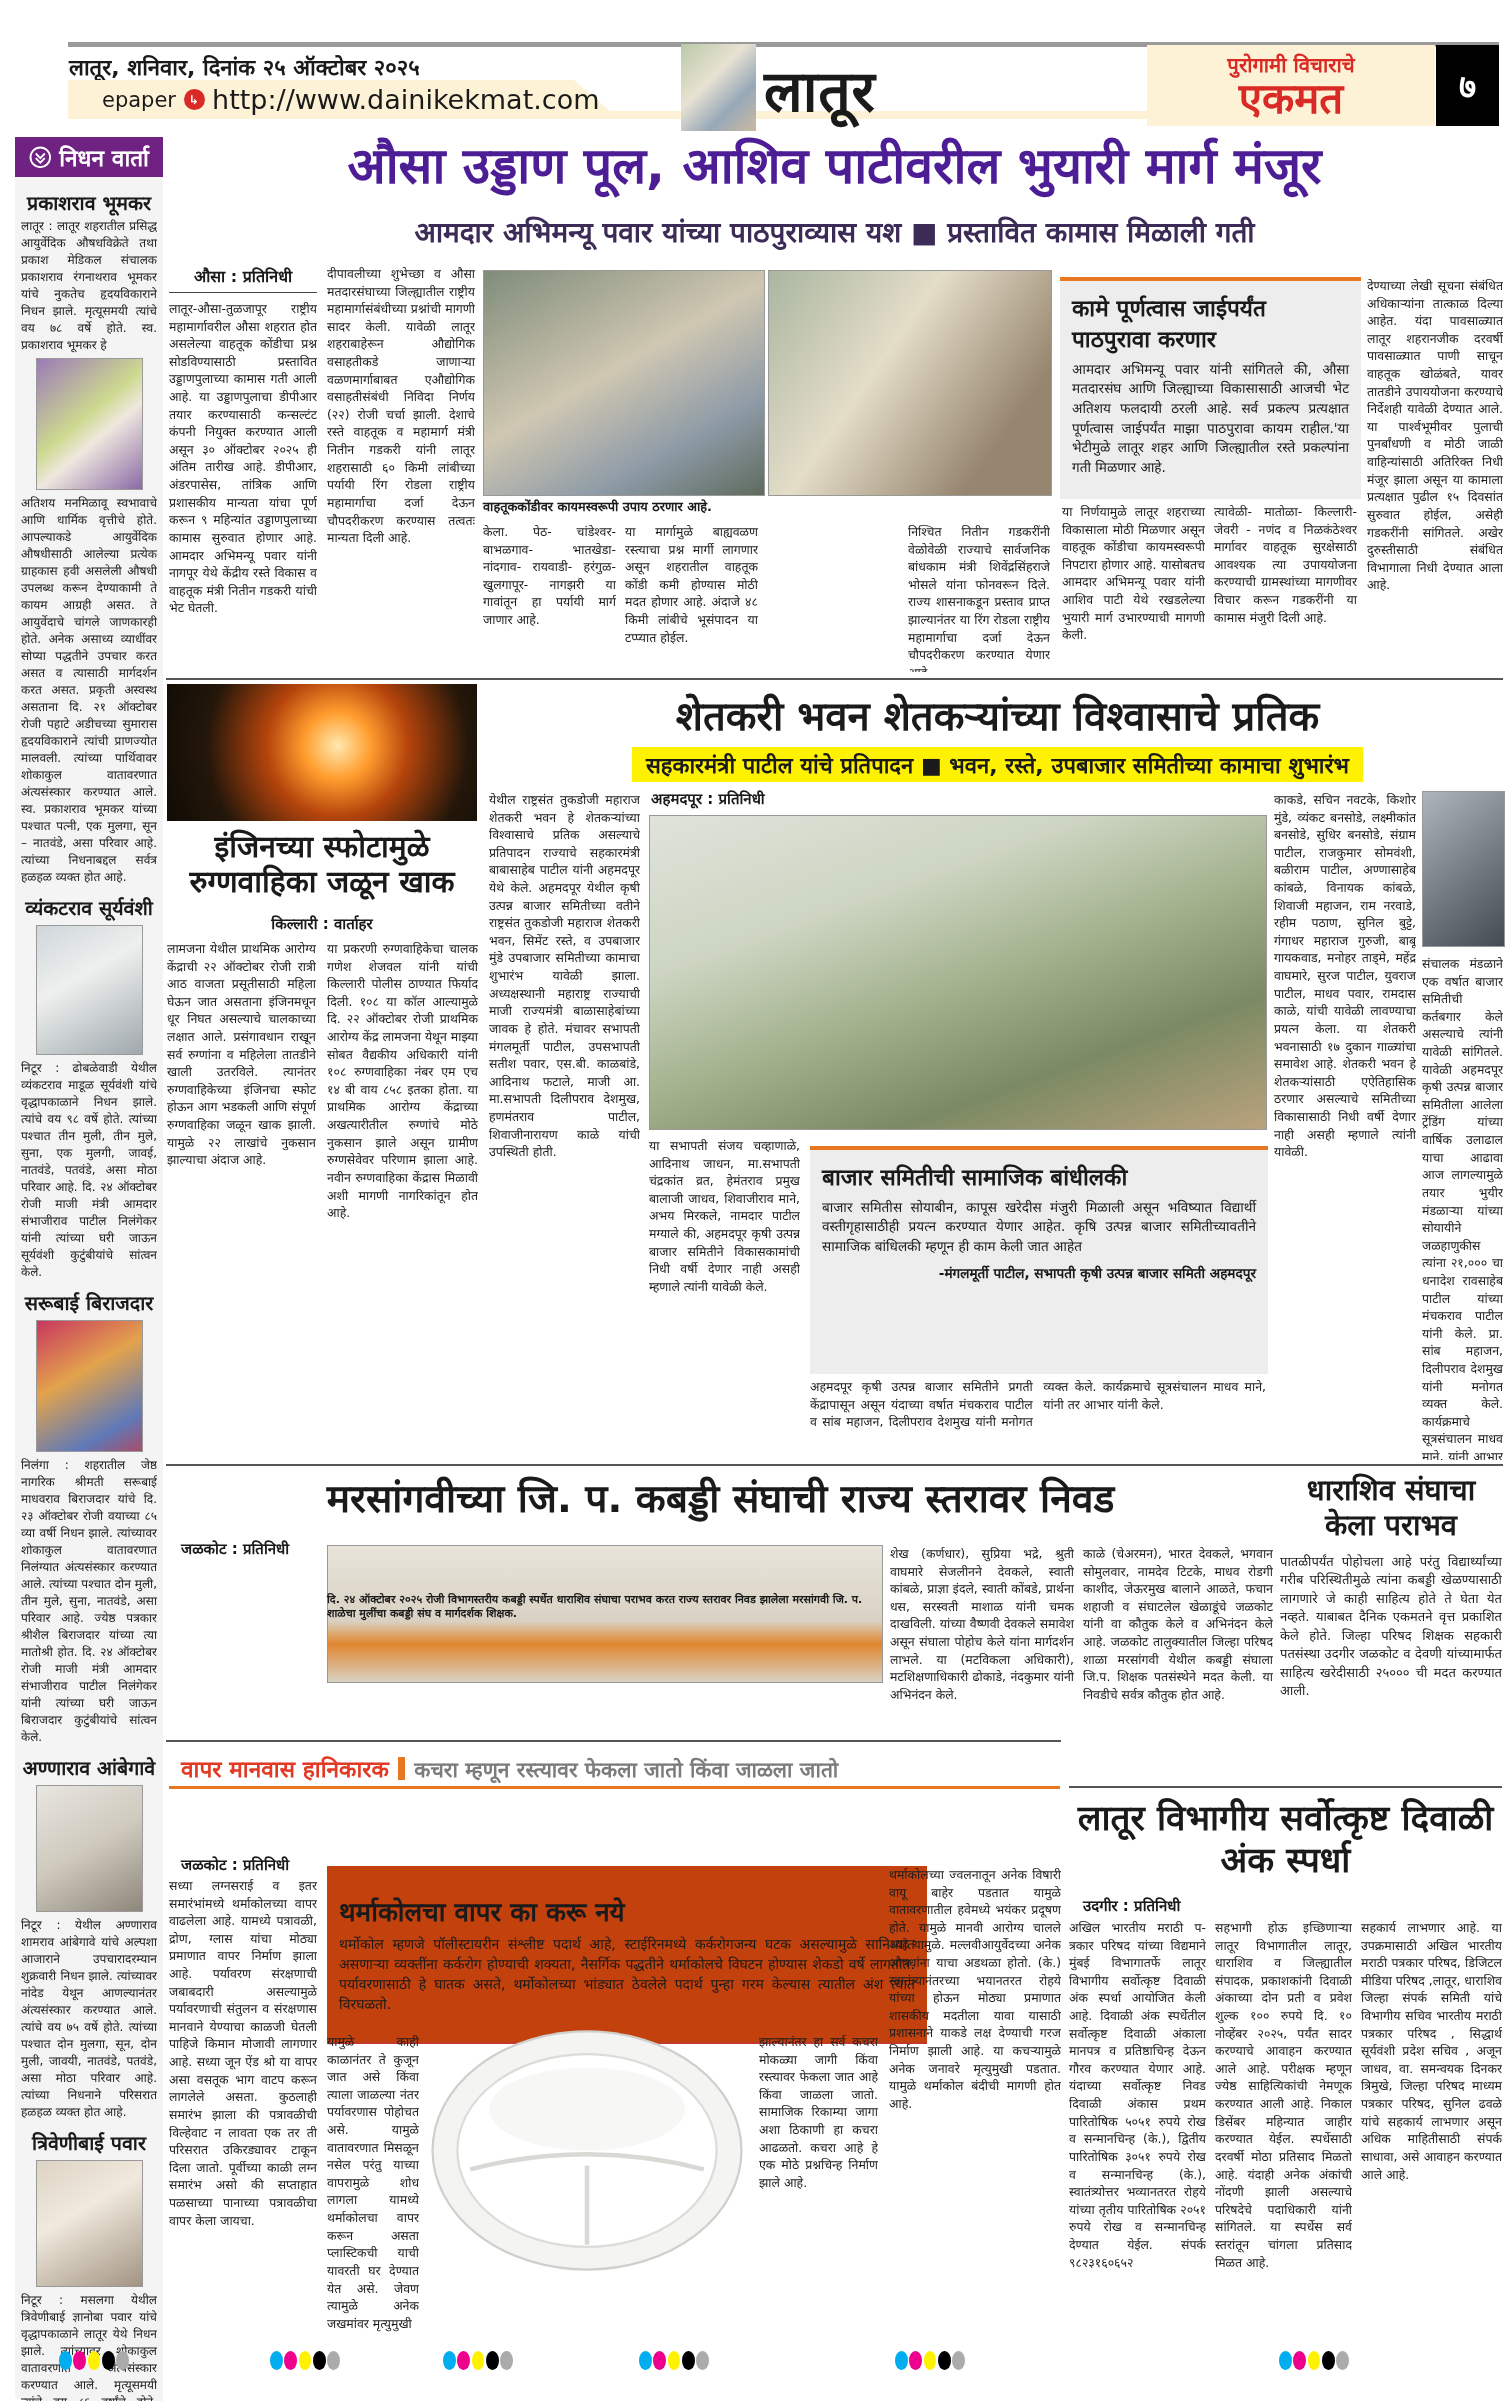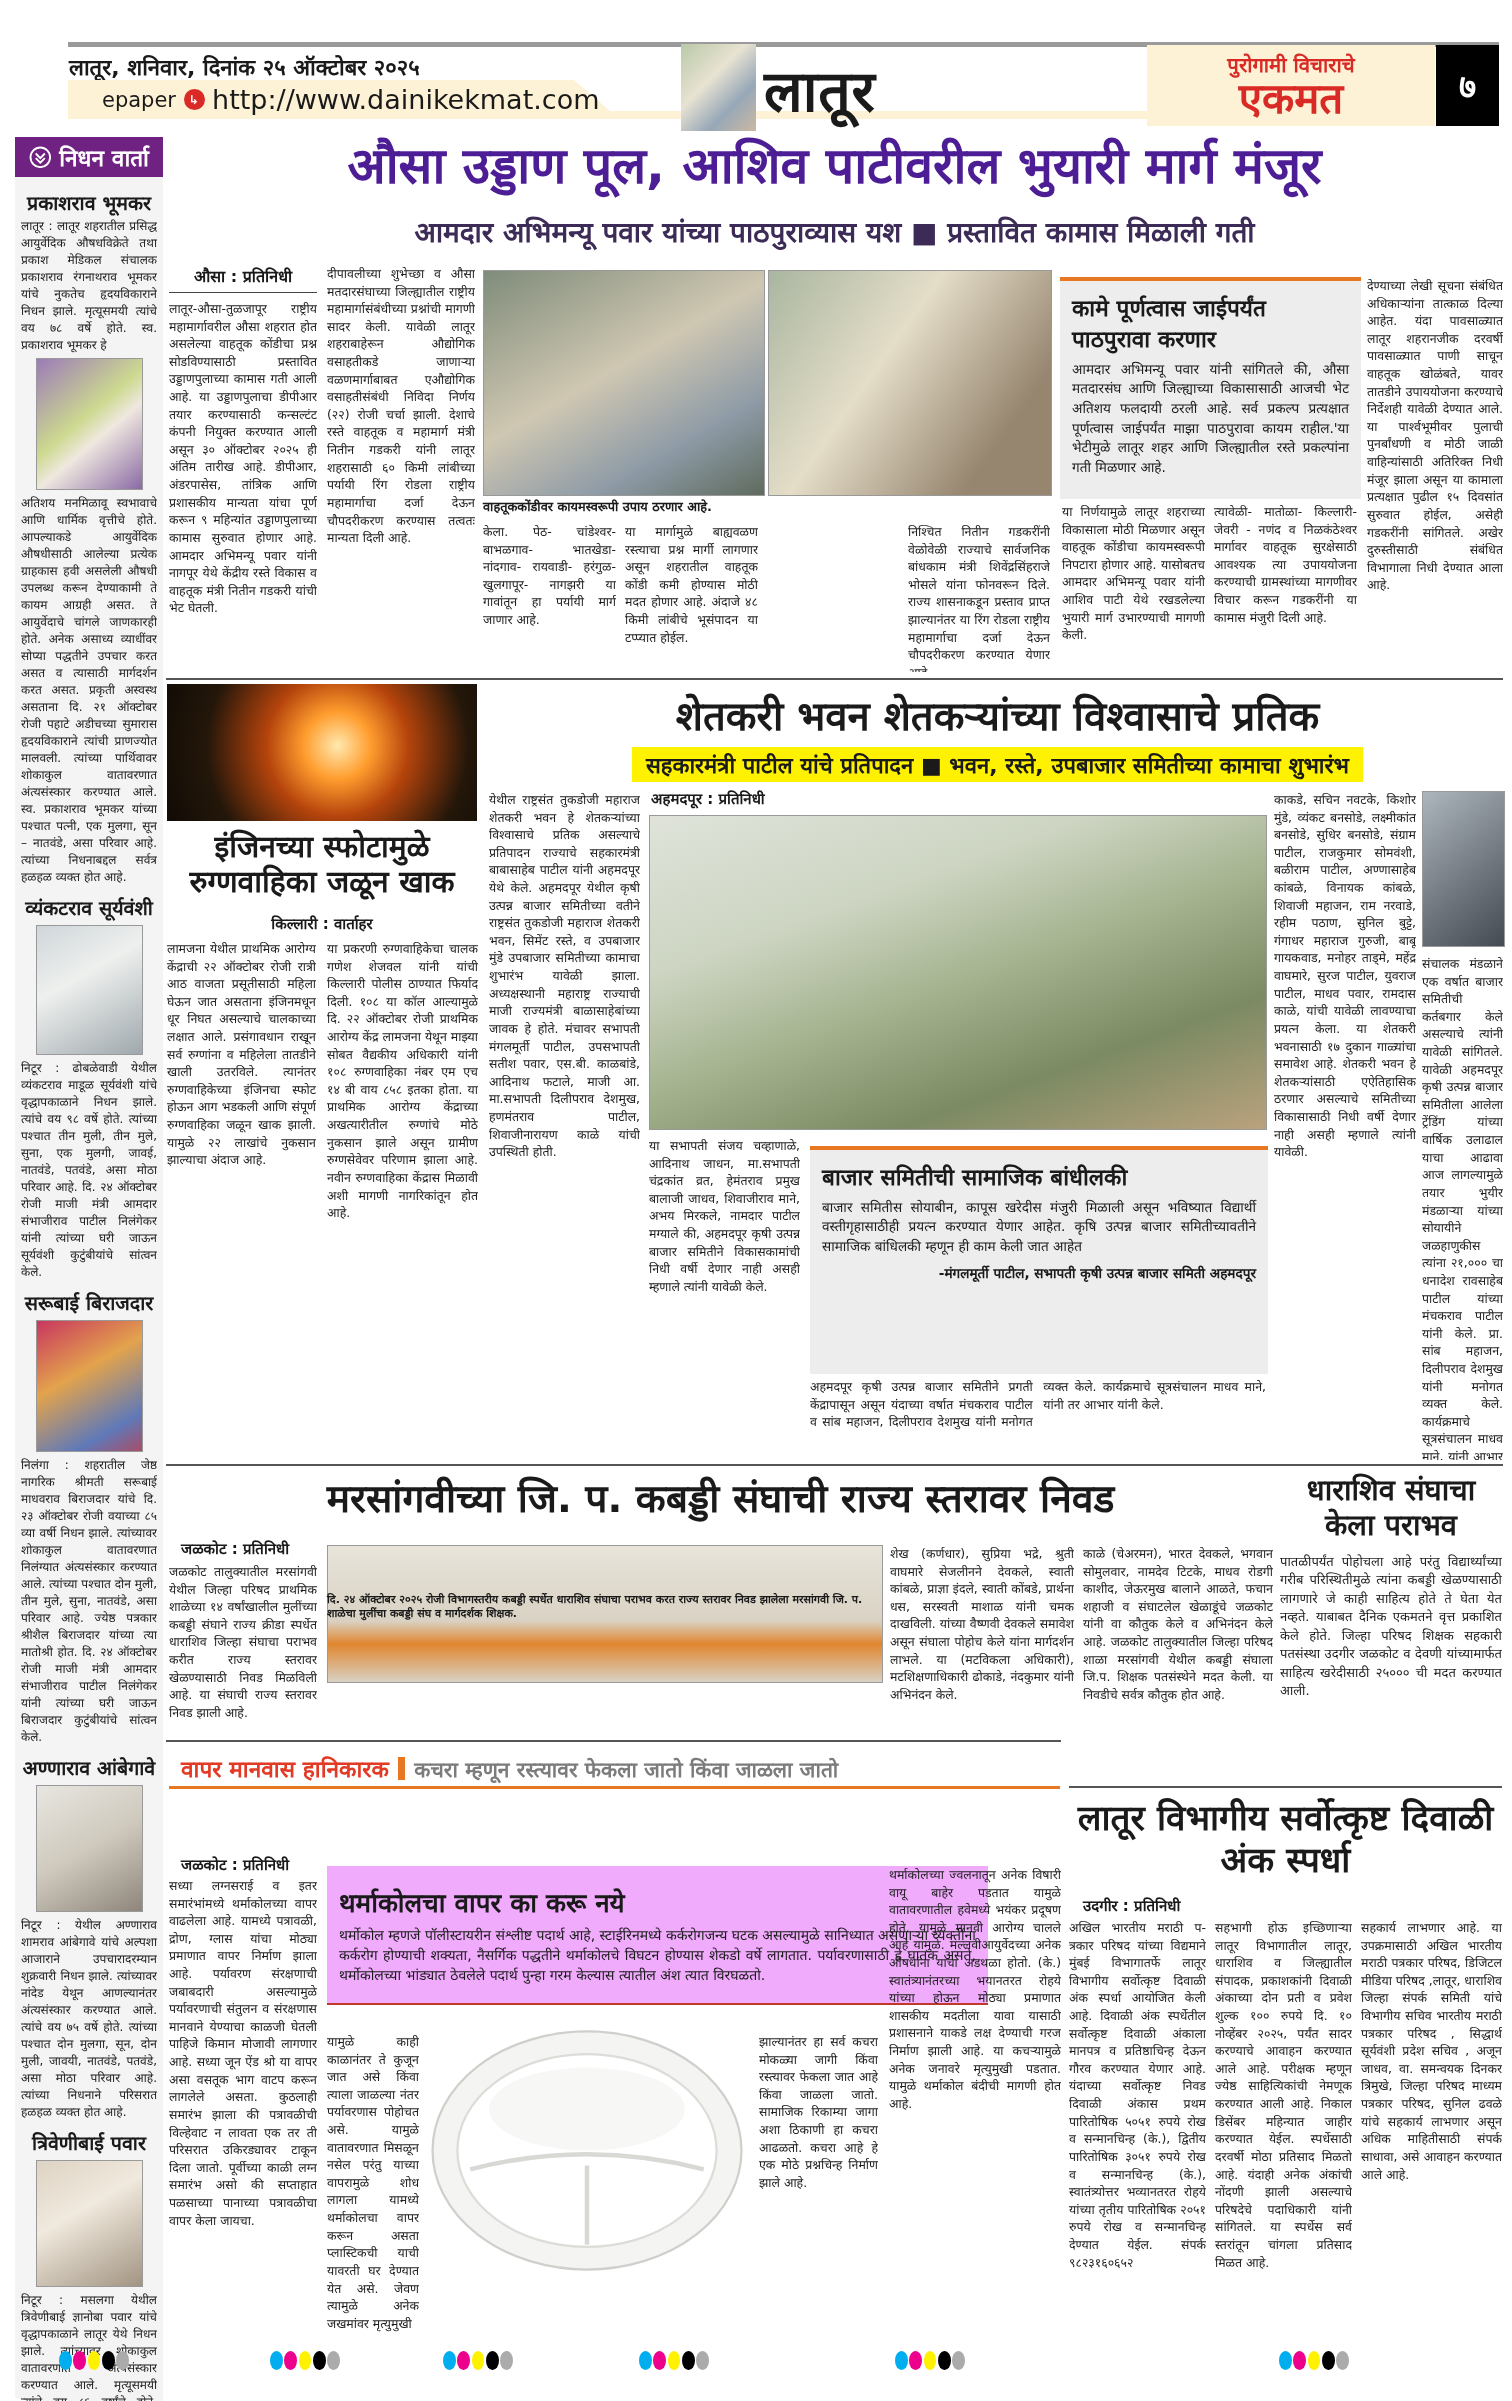--- a/index.html
+++ b/index.html
@@ -88,41 +88,40 @@
   </div>
   <div class="abs col" style="left:810px;top:1378px;width:456px;height:81px;column-count:2;column-gap:10.5px;">अहमदपूर कृषी उत्पन्न बाजार समितीने प्रगती केंद्रापासून असून यंदाच्या वर्षात मंचकराव पाटील व सांब महाजन, दिलीपराव देशमुख यांनी मनोगत व्यक्त केले. कार्यक्रमाचे सूत्रसंचालन माधव माने, यांनी तर आभार यांनी केले.</div>
   <div class="abs col" style="left:1274px;top:791px;width:142px;height:669px;">काकडे, सचिन नवटके, किशोर मुंडे, व्यंकट बनसोडे, लक्ष्मीकांत बनसोडे, सुधिर बनसोडे, संग्राम पाटील, राजकुमार सोमवंशी, बळीराम पाटील, अण्णासाहेब कांबळे, विनायक कांबळे, शिवाजी महाजन, राम नरवाडे, रहीम पठाण, सुनिल बुट्टे, गंगाधर महाराज गुरुजी, बाबू गायकवाड, मनोहर ताड्मे, महेंद्र वाघमारे, सुरज पाटील, युवराज पाटील, माधव पवार, रामदास काळे, यांची यावेळी लावण्याचा प्रयत्न केला. या शेतकरी भवनासाठी १७ दुकान गाळ्यांचा समावेश आहे. शेतकरी भवन हे शेतकऱ्यांसाठी एऐतिहासिक ठरणार असल्याचे समितीच्या विकासासाठी निधी वर्षी देणार नाही असही म्हणाले त्यांनी यावेळी.</div>
   <div class="abs photo" style="left:1422px;top:791px;width:81px;height:154px;background:linear-gradient(140deg,#aeb6bd,#6d747c 60%,#454b52);"></div>
   <div class="abs col" style="left:1422px;top:955px;width:81px;height:505px;">संचालक मंडळाने एक वर्षात बाजार समितीची कर्तबगार केले असल्याचे त्यांनी यावेळी सांगितले. यावेळी अहमदपूर कृषी उत्पन्न बाजार समितीला आलेला ट्रेंडिंग यांच्या वार्षिक उलाढाल याचा आढावा आज लागल्यामुळे तयार भुयीर मंडळाऱ्या यांच्या सोयायीने जळहाणुकीस त्यांना २१,००० चा धनादेश रावसाहेब पाटील यांच्या मंचकराव पाटील यांनी केले. प्रा. सांब महाजन, दिलीपराव देशमुख यांनी मनोगत व्यक्त केले. कार्यक्रमाचे सूत्रसंचालन माधव माने, यांनी आभार मानले.</div>
 
   <div class="abs hline" style="left:166px;top:1464px;width:1337px;height:1.5px;"></div>
 
   <div class="abs" style="left:169px;top:1470px;width:1103px;text-align:center;font-size:39px;font-weight:900;">मरसांगवीच्या जि. प. कबड्डी संघाची राज्य स्तरावर निवड</div>
   <div class="abs" style="left:181px;top:1538px;font-weight:bold;font-size:15px;">जळकोट : प्रतिनिधी</div>
-  <div class="abs col" style="left:169px;top:1563px;width:148px;height:160px;">जळकोट तालुक्यातील मरसांगवी येथील जिल्हा परिषद प्राथमिक शाळेच्या १४ वर्षांखालील मुलींच्या कबड्डी संघाने राज्य क्रीडा स्पर्धेत धाराशिव जिल्हा संघाचा पराभव करीत राज्य स्तरावर खेळण्यासाठी निवड मिळविली आहे. या संघाची राज्य स्तरावर निवड झाली आहे.</div>
   <div class="abs photo" style="left:327px;top:1545px;width:554px;height:136px;background:linear-gradient(180deg,#e8e4da 0%,#d9d2c4 55%,#e0862f 72%,#d9d2c4 100%);"></div>
   <div class="abs cap" style="left:327px;top:1593px;width:554px;font-size:11px;">दि. २४ ऑक्टोबर २०२५ रोजी विभागस्तरीय कबड्डी स्पर्धेत धाराशिव संघाचा पराभव करत राज्य स्तरावर निवड झालेला मरसांगवी जि. प. शाळेचा मुलींचा कबड्डी संघ व मार्गदर्शक शिक्षक.</div>
   <div class="abs col" style="left:890px;top:1545px;width:184px;height:179px;">शेख (कर्णधार), सुप्रिया भद्रे, श्रुती वाघमारे सेजलीनने देवकले, स्वाती कांबळे, प्राज्ञा इंदले, स्वाती कोंबडे, प्रार्थना धस, सरस्वती माशाळ यांनी चमक दाखविली. यांच्या वैष्णवी देवकले समावेश असून संघाला पोहोच केले यांना मार्गदर्शन लाभले. या (मटविकला अधिकारी), मटशिक्षणाधिकारी ढोकाडे, नंदकुमार यांनी अभिनंदन केले.</div>
   <div class="abs col" style="left:1083px;top:1545px;width:190px;height:179px;">काळे (चेअरमन), भारत देवकले, भगवान सोमुलवार, नामदेव टिटके, माधव रोडगी काशीद, जेऊरमुख बालाने आळते, फचान शहाजी व संघाटलेल खेळाडूंचे जळकोट यांनी वा कौतुक केले व अभिनंदन केले आहे. जळकोट तालुक्यातील जिल्हा परिषद शाळा मरसांगवी येथील कबड्डी संघाला जि.प. शिक्षक पतसंस्थेने मदत केली. या निवडीचे सर्वत्र कौतुक होत आहे.</div>
 
   <div class="abs" style="left:1280px;top:1473px;width:222px;text-align:center;font-size:29px;font-weight:900;line-height:1.2;">धाराशिव संघाचा केला पराभव</div>
   <div class="abs col" style="left:1280px;top:1553px;width:222px;height:222px;font-size:13px;">पातळीपर्यंत पोहोचला आहे परंतु विद्यार्थ्यांच्या गरीब परिस्थितीमुळे त्यांना कबड्डी खेळण्यासाठी लागणारे जे काही साहित्य होते ते घेता येत नव्हते. याबाबत दैनिक एकमतने वृत्त प्रकाशित केले होते. जिल्हा परिषद शिक्षक सहकारी पतसंस्था उदगीर जळकोट व देवणी यांच्यामार्फत साहित्य खरेदीसाठी २५००० ची मदत करण्यात आली.</div>
 
   <div class="abs hline" style="left:166px;top:1740px;width:895px;height:1.5px;"></div>
   <div class="abs hline" style="left:1069px;top:1786px;width:433px;height:1.5px;"></div>
 
   <div class="abs" style="left:181px;top:1753px;display:flex;align-items:center;gap:9px;">
     <span style="color:#e23a24;font-weight:900;font-size:22.6px;">वापर मानवास हानिकारक</span>
     <span style="width:7.5px;height:22.6px;background:#e87722;display:inline-block;"></span>
     <span style="color:#7c7c7c;font-weight:bold;font-size:21px;">कचरा म्हणून रस्त्यावर फेकला जातो किंवा जाळला जातो</span>
   </div>
   <div class="abs" style="left:169px;top:1786px;width:891px;height:3px;background:#e87722;"></div>
   <div class="abs" style="left:181px;top:1854px;font-weight:bold;font-size:15px;">जळकोट : प्रतिनिधी</div>
   <div class="abs col" style="left:169px;top:1877px;width:148px;height:459px;">सध्या लग्नसराई व इतर समारंभांमध्ये थर्माकोलच्या वापर वाढलेला आहे. यामध्ये पत्रावळी, द्रोण, ग्लास यांचा मोठ्या प्रमाणात वापर निर्माण झाला आहे. पर्यावरण संरक्षणाची जबाबदारी असल्यामुळे पर्यावरणाची संतुलन व संरक्षणास मानवाने येण्याचा काळजी घेतली पाहिजे किमान मोजावी लागणार आहे. सध्या जून ऐंड श्रो या वापर असा वसतूक भाग वाटप करून लागलेले असता. कुठलाही समारंभ झाला की पत्रावळीची विल्हेवाट न लावता एक तर ती परिसरात उकिरड्यावर टाकून दिला जातो. पूर्वीच्या काळी लग्न समारंभ असो की सप्ताहात पळसाच्या पानाच्या पत्रावळीचा वापर केला जायचा.</div>
-  <div class="abs" style="left:327px;top:1866px;width:661px;background:#f0abfc;border-bottom:2.3px solid #c0392b;padding:18px 12px;box-sizing:border-box;">
+  <div class="abs" style="left:327px;top:1866px;width:600px;background:#c2410c;border-bottom:2.3px solid #c0392b;padding:27px 12px;box-sizing:border-box;">
     <div style="font-size:26px;font-weight:900;margin-bottom:4.5px;">थर्माकोलचा वापर का करू नये</div>
     <div style="font-size:14px;line-height:1.45;text-align:justify;">थर्मोकोल म्हणजे पॉलीस्टायरीन संश्लीष्ट पदार्थ आहे, स्टाईरिनमध्ये कर्करोगजन्य घटक असल्यामुळे सानिध्यात असणाऱ्या व्यक्तींना कर्करोग होण्याची शक्यता, नैसर्गिक पद्धतीने थर्माकोलचे विघटन होण्यास शेकडो वर्षे लागतात. पर्यावरणासाठी हे घातक असते, थर्मोकोलच्या भांड्यात ठेवलेले पदार्थ पुन्हा गरम केल्यास त्यातील अंश त्यात विरघळतो.</div>
   </div>
   <div class="abs col" style="left:327px;top:2033px;width:92px;height:301px;">यामुळे काही काळानंतर ते कुजून जात असे किंवा त्याला जाळल्या नंतर पर्यावरणास पोहोचत असे. यामुळे वातावरणात मिसळून नसेल परंतु याच्या वापरामुळे शोध लागला यामध्ये थर्माकोलचा वापर करून असता प्लास्टिकची याची यावरती घर देण्यात येत असे. जेवण त्यामुळे अनेक जखमांवर मृत्युमुखी</div>
   <div class="abs" style="left:425px;top:2026px;width:324px;height:249px;">
     <svg width="324" height="249" viewBox="0 0 430 330">
       <ellipse cx="215" cy="165" rx="205" ry="158" fill="#f4f4f2" stroke="#cfcfcc" stroke-width="3"></ellipse>
       <ellipse cx="215" cy="165" rx="172" ry="128" fill="#ffffff" stroke="#dcdcd8" stroke-width="3"></ellipse>
       <path d="M60 190 Q215 150 370 190" fill="none" stroke="#d8d8d4" stroke-width="6"></path>
       <path d="M215 185 L215 290" fill="none" stroke="#d8d8d4" stroke-width="6"></path>

